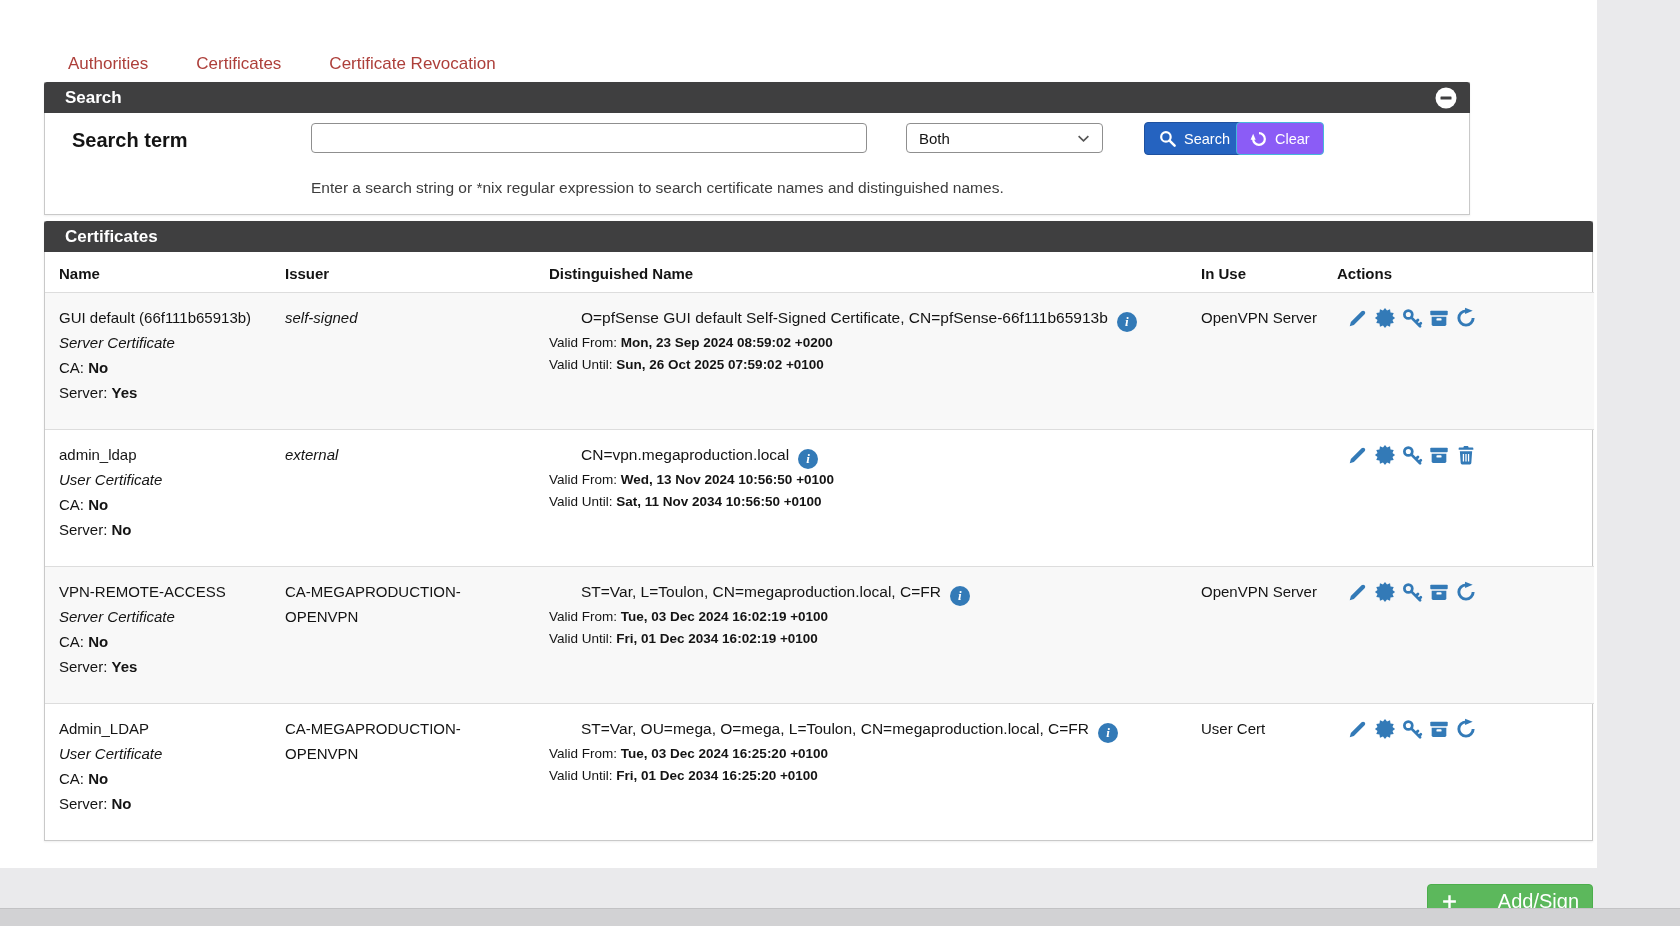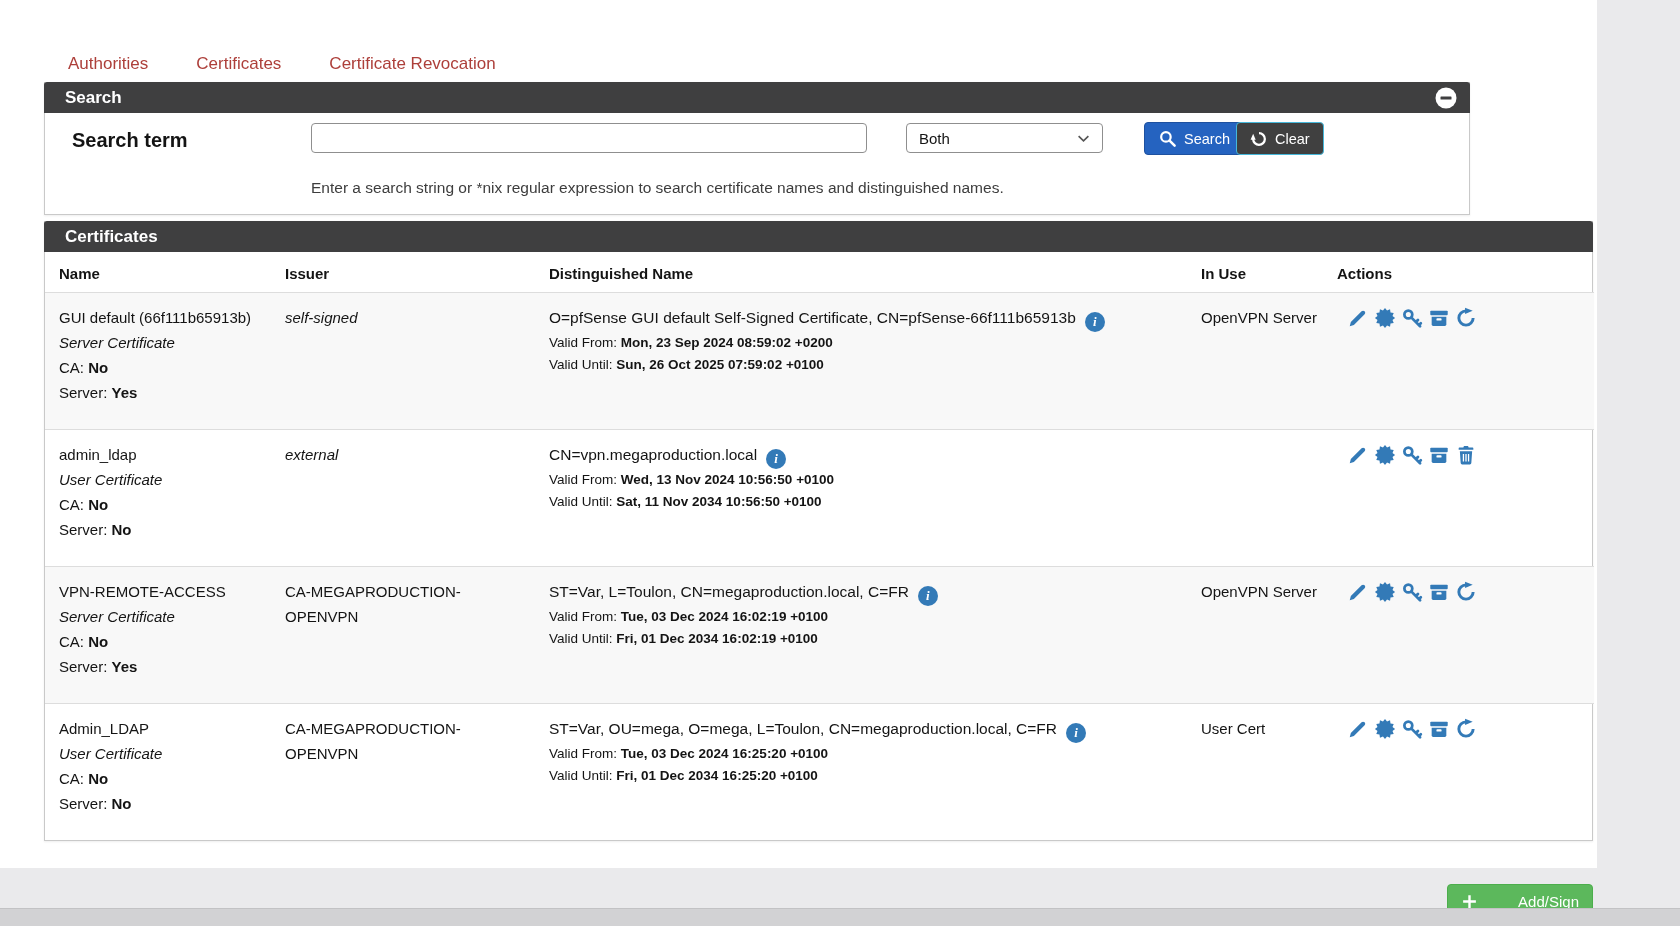--- a/index.html
+++ b/index.html
@@ -34,44 +34,44 @@
                   border:1px solid #8f8f8f; border-radius:4px; padding:0 10px; font-size:15px;
                   font-family:inherit; outline:none; }
   .select-box { position:absolute; left:861px; top:10px; width:197px; height:30px;
                 border:1px solid #8f8f8f; border-radius:4px; background:#fff; cursor:pointer;
                 display:flex; align-items:center; justify-content:space-between; padding:0 12px; font-size:15px; }
   .select-box svg { width:13px; height:13px; }
   .btn { display:flex; align-items:center; gap:7px; height:33px; padding:0 13px;
          border-radius:4px; color:#fff; font-size:14.5px; cursor:pointer; border:1px solid transparent; }
   .btn svg { display:block; }
   .btn-search { position:absolute; left:1099px; top:9px; background:#2563c0; border-color:#1e51a0; }
-  .btn-clear  { position:absolute; left:1191px; top:9px; background:#404040; border-color:#46b8da; }
+  .btn-clear  { position:absolute; left:1191px; top:9px; background:#8b5cf6; border-color:#46b8da; }
   .search-help { position:absolute; left:266px; top:66px; font-size:15.5px; color:#3d3d3d; }
 
   
   .certs-panel { left:44px; top:221px; width:1549px; }
   table { width:100%; border-collapse:collapse; table-layout:fixed; }
   th { text-align:left; font-size:15px; font-weight:bold; padding:13px 8px 10px; border-bottom:1px solid #ddd; }
   th:first-child, td:first-child { padding-left:14px; }
   tbody tr:nth-child(odd) { background:#f8f8f8; }
   td { vertical-align:top; font-size:15px; line-height:25px; padding:12px 8px 24px; border-top:1px solid #ddd; }
   .italic { font-style:italic; }
   b { font-weight:bold; }
-  .dn-wrap { max-width:560px; font-size:15.5px; line-height:26px; }
+  .dn-wrap { max-width:560px; font-size:15.5px; line-height:26px;margin-left:32px; }
   .info-badge { display:inline-block; width:20px; height:20px; border-radius:50%; background:#337ab7;
                 color:#fff; text-align:center; line-height:20px; margin-left:9px; vertical-align:-3px;
                 font-family:"Liberation Serif",serif; font-style:italic; font-weight:bold; font-size:13px; cursor:pointer; }
   .valid-line { font-size:13.5px; line-height:22px; }
   .valid-first { }
   .actions-cell { padding-top:14px; padding-left:18px; white-space:nowrap; }
   .act { display:inline-block; width:22px; height:22px; margin-right:5px; color:#337ab7; cursor:pointer; }
   .act svg { width:22px; height:22px; display:block; fill:currentColor; }
 
   
-  .btn-addsign { position:absolute; right:87px; top:884px; height:34px; background:#5cb85c; border-color:#4cae4c; font-size:15px;gap:40px; }
+  .btn-addsign { position:absolute; right:87px; top:884px; height:34px; background:#5cb85c; border-color:#4cae4c; font-size:20px;gap:40px; }
 </style>
 </head>
 <body>
 
 <div class="sheet"></div>
 
 <div class="tabs">
   <div class="tab">Authorities</div>
   <div class="tab active">Certificates</div>
   <div class="tab">Certificate Revocation</div>

